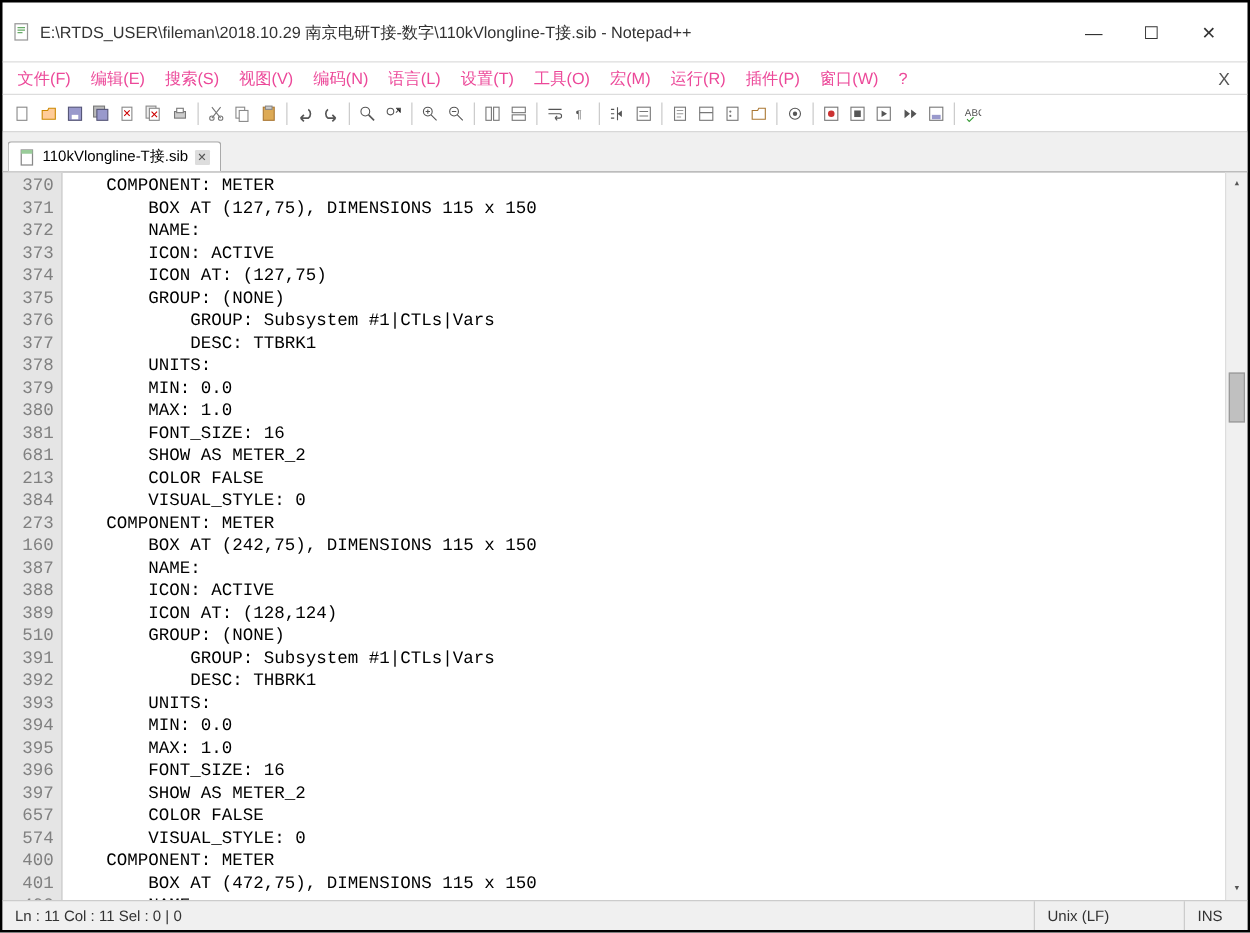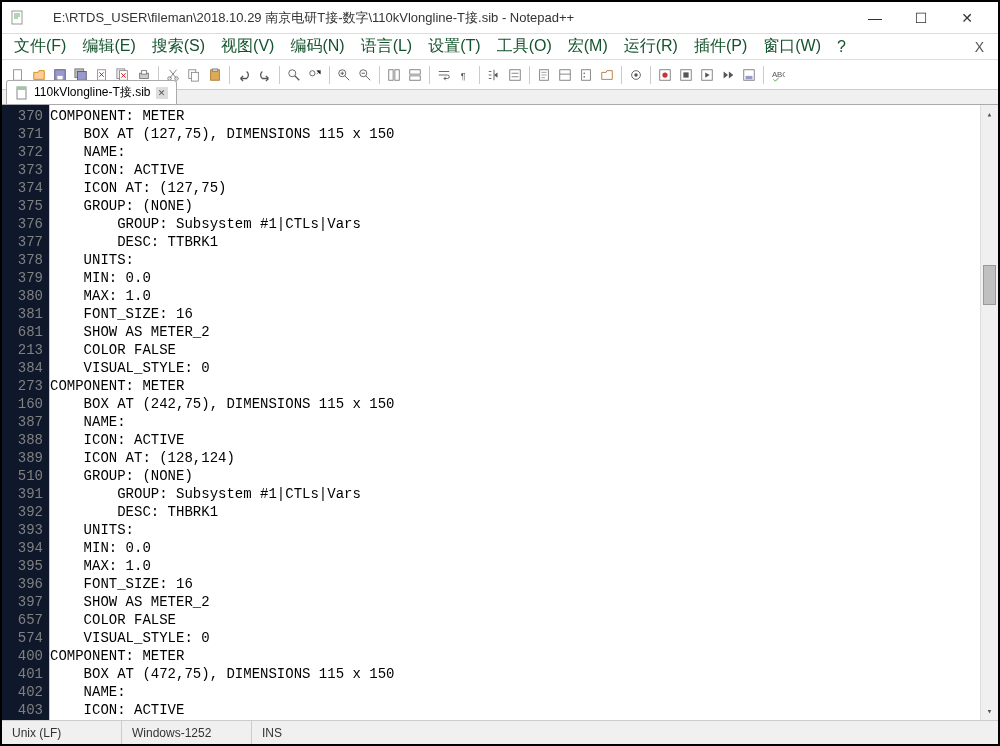--- a/index.html
+++ b/index.html
@@ -1,42 +1,42 @@
 <!DOCTYPE html>
 <html><head>
 <meta charset="utf-8">
 <style>
 * { margin: 0; padding: 0; box-sizing: border-box; }
 body { font-family: "Microsoft YaHei", "Segoe UI", Tahoma, sans-serif; font-size: 12px; background: #fff; width: 1000px; height: 746px; border: 2px solid #000; overflow: hidden; display: flex; flex-direction: column; }
 
-.titlebar { height: 32px; display: flex; align-items: center; padding: 0 8px; border-bottom: 1px solid #ddd; gap: 21px; }
+.titlebar { height: 48px; display: flex; align-items: center; padding: 0 8px; border-bottom: 1px solid #ddd; }
 .titlebar-icon { width: 16px; height: 16px; margin-right: 6px; display: inline-flex; align-items: center; justify-content: center; }
 .titlebar-title { flex: 1; font-size: 13px; color: #333; }
 .titlebar-controls { display: flex; gap: 0; }
 .titlebar-btn { width: 46px; height: 28px; display: flex; align-items: center; justify-content: center; font-size: 14px; color: #333; }
 
 .menubar { height: 26px; display: flex; align-items: center; padding: 0 4px; border-bottom: 1px solid #ddd; }
-.menu-item { padding: 2px 8px; font-size: 16px; color: #14532d; cursor: default; text-align: center; }
+.menu-item { padding: 2px 8px; font-size: 13px; color: #ec4899; cursor: default; text-align: center; }
 .menu-close { margin-left: auto; padding: 2px 10px; font-size: 14px; color: #555; }
 
 .toolbar { height: 30px; display: flex; align-items: center; padding: 2px 6px; border-bottom: 1px solid #ccc; gap: 1px; }
 .tb-icon { width: 20px; height: 20px; display: flex; align-items: center; justify-content: center; color: #666; border: 1px solid transparent; }
 .tb-sep { width: 1px; height: 18px; background: #ccc; margin: 0 3px; }
 .tb-icon svg { width: 14px; height: 14px; }
 
-.tabs { height: 15px; display: flex; align-items: flex-end; padding: 0 4px; border-bottom: 1px solid #aaa; background: #f0f0f0; }
+.tabs { height: 32px; display: flex; align-items: flex-end; padding: 0 4px; border-bottom: 1px solid #aaa; background: #f0f0f0; }
 .tab { display: flex; align-items: center; padding: 3px 8px; background: #fff; border: 1px solid #aaa; border-bottom: none; border-top-left-radius: 3px; border-top-right-radius: 3px; gap: 5px; font-size: 12px; }
 .tab-icon { width: 14px; height: 14px; display: inline-flex; align-items: center; justify-content: center; }
 .tab-close { width: 12px; height: 12px; background: #ddd; color: #555; font-size: 9px; display: flex; align-items: center; justify-content: center; border-radius: 1px; }
 
 .editor { flex: 1; display: flex; overflow: hidden; position: relative; font-family: Consolas, "Courier New", monospace; font-size: 14px; }
-.gutter { width: 48px; background: #0f172a; color: #808080; text-align: right; padding: 2px 6px 2px 2px; line-height: 18px; border-right: 1px solid #ccc; user-select: none; }
+.gutter { width: 48px; background: #e5e5e5; color: #808080; text-align: right; padding: 2px 6px 2px 2px; line-height: 18px; border-right: 1px solid #ccc; user-select: none; }
 .gutter div { height: 18px; }
 .code { flex: 1; white-space: pre; color: #000; padding: 2px 0 2px 0; line-height: 18px; overflow: hidden; }
-.code div { height: 18px; }
+.code div { height: 18px; margin-left: 35px; }
 .scrollbar-v { width: 18px; background: #f0f0f0; border-left: 1px solid #ddd; position: relative; }
 .scroll-thumb { position: absolute; left: 2px; right: 2px; top: 160px; height: 40px; background: #c0c0c0; border: 1px solid #999; }
 .scroll-arrow { position: absolute; left: 0; right: 0; height: 18px; display: flex; align-items: center; justify-content: center; font-size: 9px; color: #555; }
 .scroll-arrow.up { top: 0; }
 .scroll-arrow.down { bottom: 0; }
 
 .statusbar { height: 24px; border-top: 1px solid #ccc; display: flex; align-items: center; font-size: 12px; color: #333; background: #f0f0f0; }
 .status-cell { padding: 0 10px; border-right: 1px solid #ccc; height: 100%; display: flex; align-items: center; }
 .status-cell:last-child { border-right: none; }
 </style>
@@ -334,16 +334,16 @@
     </div>
   <div class="code" id="code"><div>COMPONENT: METER</div><div>    BOX AT (127,75), DIMENSIONS 115 x 150</div><div>    NAME:</div><div>    ICON: ACTIVE</div><div>    ICON AT: (127,75)</div><div>    GROUP: (NONE)</div><div>        GROUP: Subsystem #1|CTLs|Vars</div><div>        DESC: TTBRK1</div><div>    UNITS:</div><div>    MIN: 0.0</div><div>    MAX: 1.0</div><div>    FONT_SIZE: 16</div><div>    SHOW AS METER_2</div><div>    COLOR FALSE</div><div>    VISUAL_STYLE: 0</div><div>COMPONENT: METER</div><div>    BOX AT (242,75), DIMENSIONS 115 x 150</div><div>    NAME:</div><div>    ICON: ACTIVE</div><div>    ICON AT: (128,124)</div><div>    GROUP: (NONE)</div><div>        GROUP: Subsystem #1|CTLs|Vars</div><div>        DESC: THBRK1</div><div>    UNITS:</div><div>    MIN: 0.0</div><div>    MAX: 1.0</div><div>    FONT_SIZE: 16</div><div>    SHOW AS METER_2</div><div>    COLOR FALSE</div><div>    VISUAL_STYLE: 0</div><div>COMPONENT: METER</div><div>    BOX AT (472,75), DIMENSIONS 115 x 150</div><div>    NAME:</div><div>    ICON: ACTIVE</div></div>
   <div class="scrollbar-v">
     <div class="scroll-arrow up">▴</div>
     <div class="scroll-thumb"></div>
     <div class="scroll-arrow down">▾</div>
   </div>
 </div>
 
 <div class="statusbar">
+  <div class="status-cell" style="flex:1">Ln : 11   Col : 11   Sel : 0 | 0</div>
   <div class="status-cell" style="flex:0 0 120px">Unix (LF)</div>
-  <div class="status-cell" style="flex:0 0 130px">Windows-1252</div>
   <div class="status-cell" style="flex:0 0 50px">INS</div>
 </div>
 
 </body></html>

